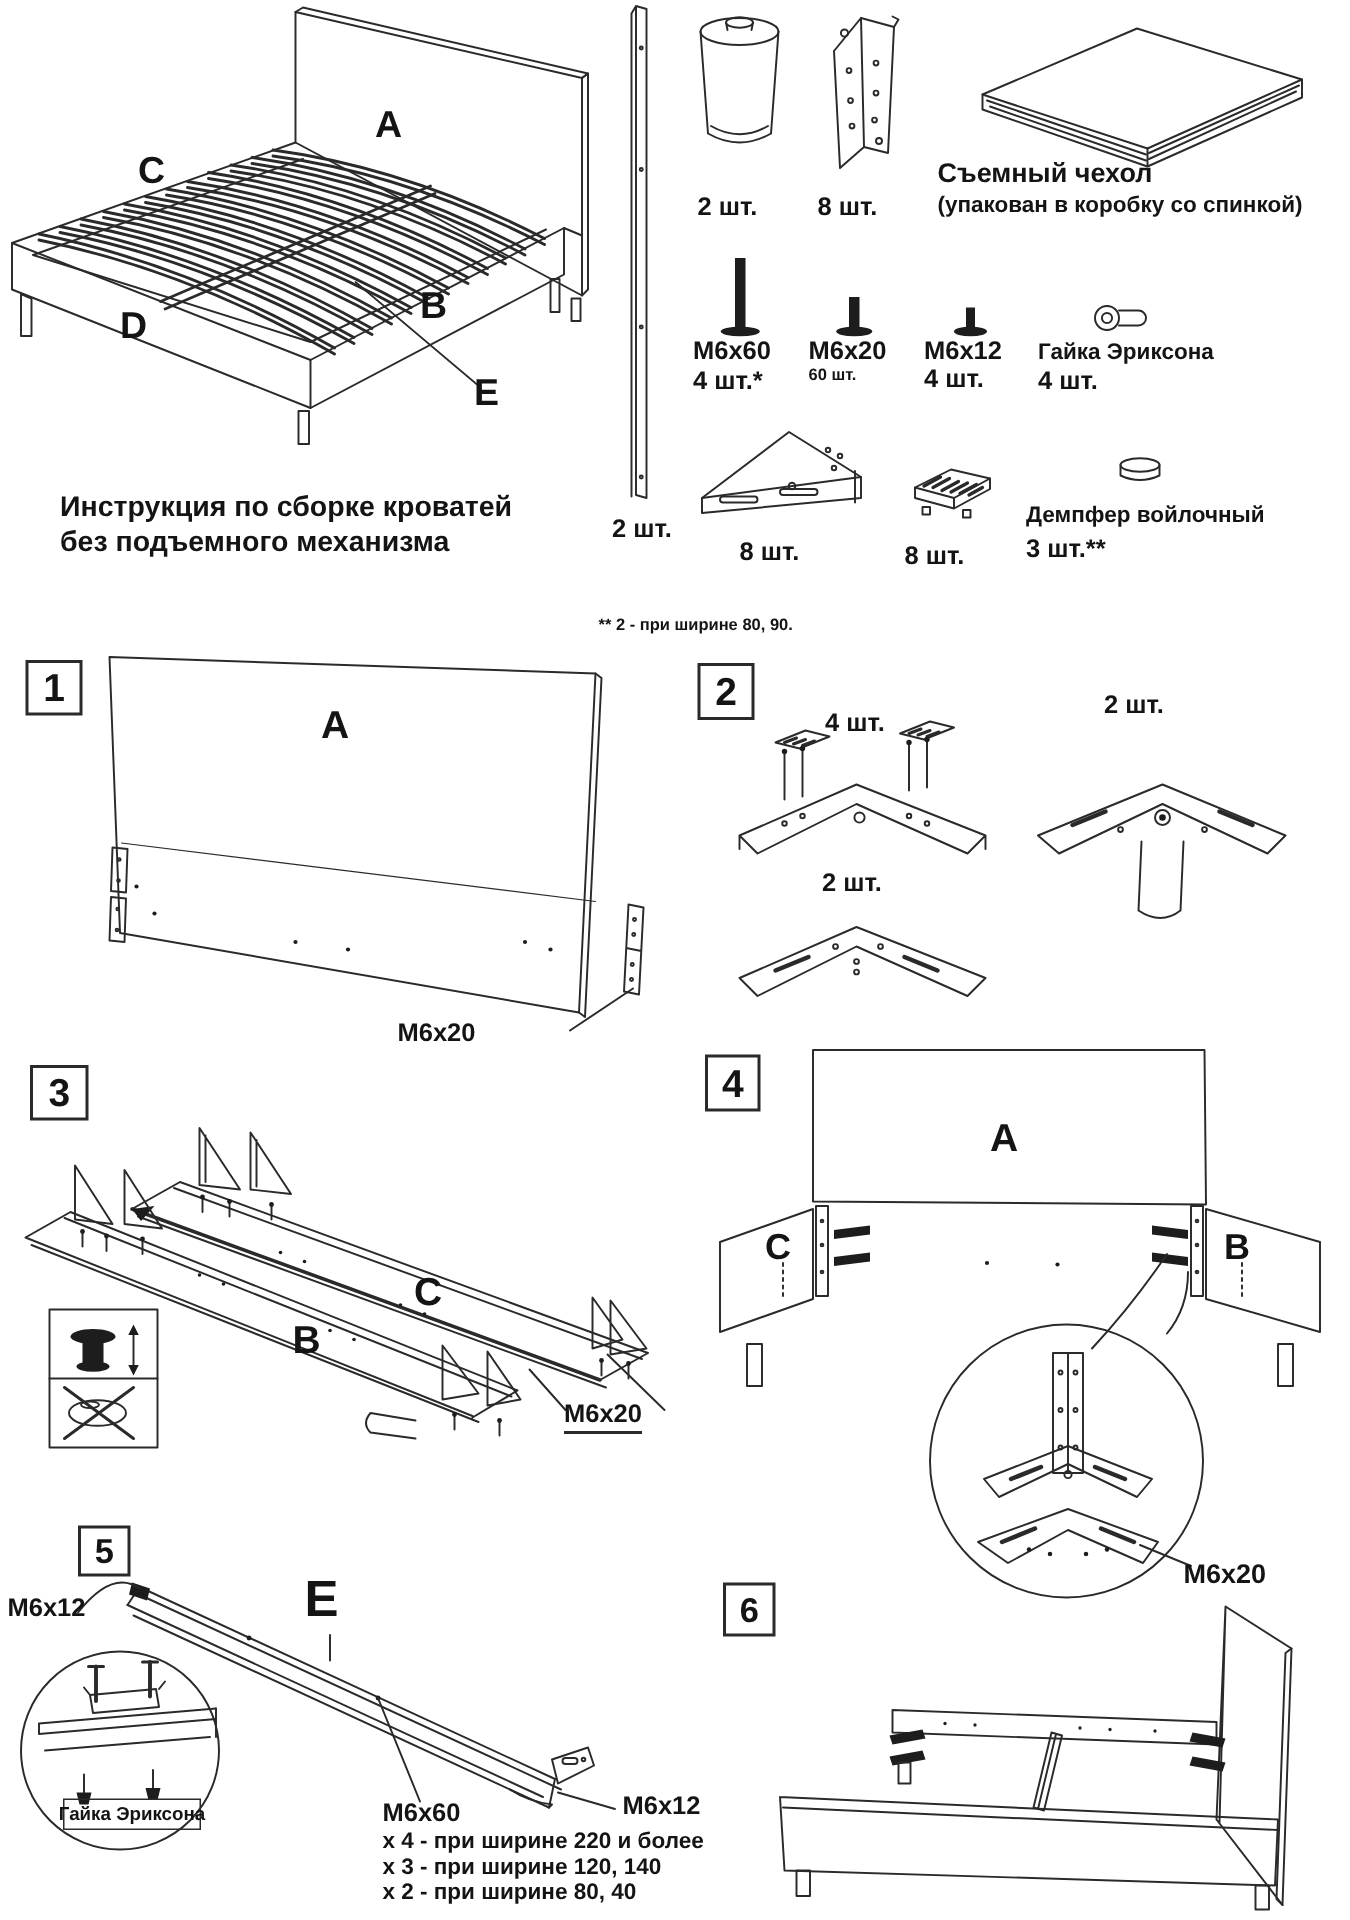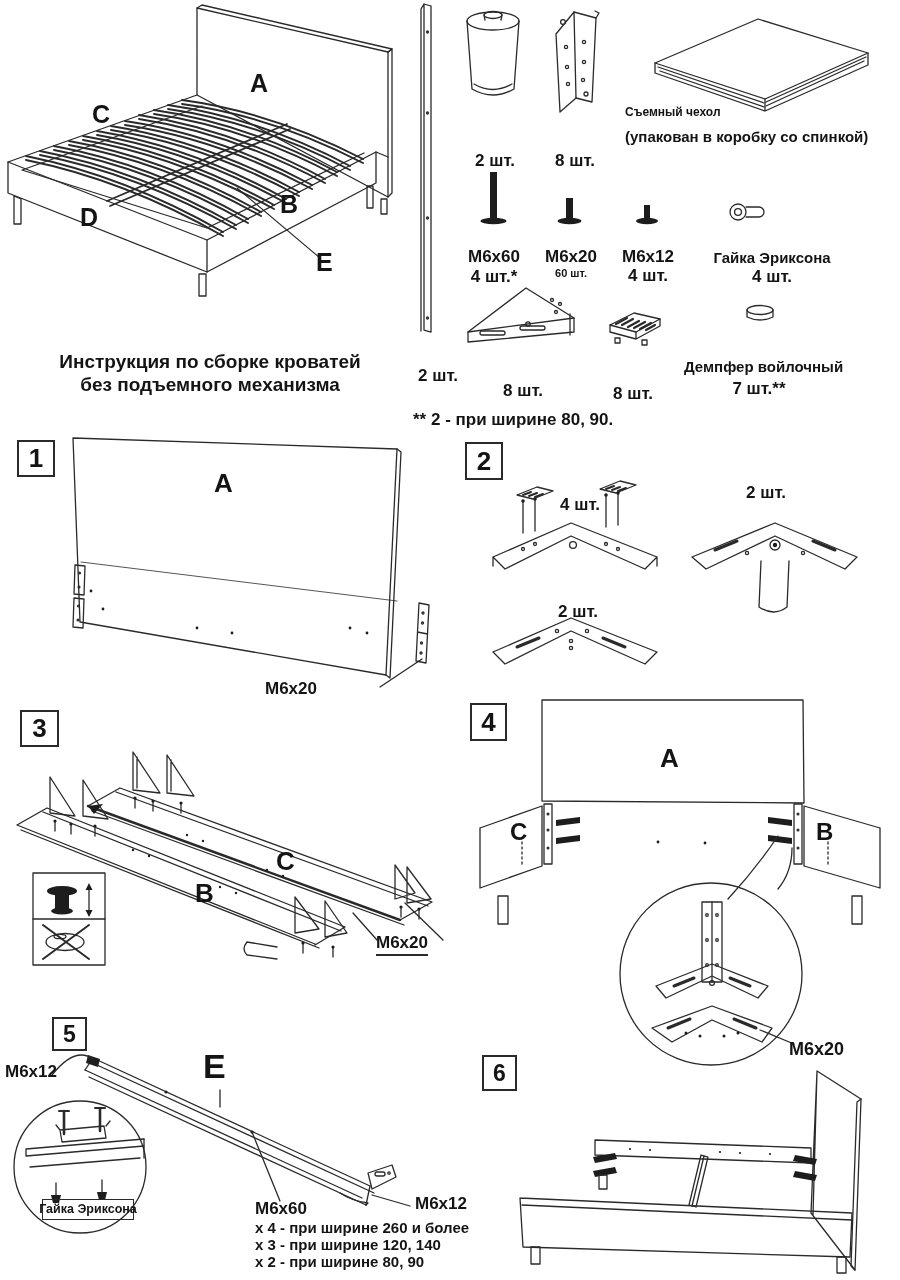--- a/index.html
+++ b/index.html
@@ -1,19 +1,19 @@
 <!DOCTYPE html>
 <html><head>
 <meta charset="utf-8">
 <style>
   html,body{margin:0;padding:0;background:#e8e8e8;}
   .page{position:relative;width:900px;height:1280px;margin:0 auto;background:#ffffff;
         font-family:"Liberation Sans",sans-serif;color:#141414;overflow:hidden;}
   .lbl{position:absolute;font-weight:bold;white-space:nowrap;color:#141414;line-height:1.1;}
-  .ctr{text-align:center;margin-top:23px;}
+  .ctr{text-align:left;}
   .stepnum{position:absolute;border:2px solid #2a2a2a;background:#fff;display:flex;
            align-items:center;justify-content:center;font-weight:bold;font-size:26px;color:#141414;}
   .art{position:absolute;overflow:visible;}
   .draw{stroke:#2a2a2a;stroke-width:1.3;fill:none;stroke-linejoin:round;stroke-linecap:round;}
   .thin{stroke-width:0.8;}
   .thick{stroke-width:2.4;}
   .ink{fill:#1d1d1d;stroke:none;}
   .boxed{border:1.5px solid #2a2a2a;display:flex;align-items:center;justify-content:center;}
   .underl{border-bottom:2px solid #2a2a2a;padding-bottom:1px;}
 </style>
@@ -112,21 +112,21 @@
   </svg>
   <div class="lbl ctr" style="left:545px;top:129px;width:60px;font-size:17px">8 шт.</div>
 
   <svg class="art" style="left:640px;top:5" width="240" height="110" viewBox="0 0 240 110">
     <g class="draw">
       <path d="M15,58 L118,14 L228,48 L125,94 Z"></path>
       <path d="M228,48 L228,60 L125,106 L125,94 M15,58 L15,68 L125,106"></path>
       <path d="M226,52 L126,97 M224,56 L126,101 M18,62 L124,98 M20,66 L124,102"></path>
     </g>
   </svg>
-  <div class="lbl" style="left:625px;top:106px;font-size:12px">Съемный чехол</div>
+  <div class="lbl" style="left:625px;top:106px;font-size:18px">Съемный чехол</div>
   <div class="lbl" style="left:625px;top:129px;font-size:15px">(упакован в коробку со спинкой)</div>
 
   <svg class="art" style="left:460px;top:165" width="330" height="62" viewBox="0 0 330 62">
     <rect class="ink" x="30" y="7" width="7" height="47"></rect>
       <ellipse class="ink" cx="33.5" cy="56" rx="13" ry="3.2"></ellipse>
     <rect class="ink" x="106" y="33" width="7" height="21"></rect>
       <ellipse class="ink" cx="109.5" cy="56" rx="12" ry="3.2"></ellipse>
     <rect class="ink" x="184" y="40" width="6" height="14"></rect>
       <ellipse class="ink" cx="187" cy="56" rx="11" ry="3.2"></ellipse>
     <g class="draw">
@@ -172,23 +172,23 @@
   </svg>
   <div class="lbl ctr" style="left:603px;top:362px;width:60px;font-size:17px">8 шт.</div>
 
   <svg class="art" style="left:740px;top:302" width="40" height="26" viewBox="0 0 40 26">
     <g class="draw">
         <ellipse cx="20" cy="8" rx="13" ry="4.5"></ellipse>
         <path d="M7,8 L7,15 M33,8 L33,15 M7,15 Q20,21 33,15"></path>
       </g>
   </svg>
   <div class="lbl ctr" style="left:684px;top:336px;width:150px;font-size:15px">Демпфер войлочный</div>
-  <div class="lbl ctr" style="left:684px;top:357px;width:150px;font-size:17px">7 шт.**</div>
-
-  <div class="lbl" style="left:413px;top:411px;font-size:17px">** 2 - при ширине 80, 90.</div>
+  <div class="lbl ctr" style="left:684px;top:357px;width:150px;font-size:17px">3 шт.**</div>
+
+  <div class="lbl" style="left:399px;top:411px;font-size:11px">** 2 - при ширине 80, 90.</div>
 
   <div class="stepnum" style="left:17px;top:440px;width:34px;height:33px">1</div>
   <svg class="art" style="left:55px;top:432px" width="412" height="272" viewBox="0 0 412 272">
     <g class="draw">
       <path d="M18,6 L342,17 L331,243 L25,190 Z"></path>
       <path d="M342,17 L346,20 L335,246 L331,243"></path>
       <path class="thin" d="M26,130 L342,169"></path>
       <path d="M20,133 L30,134 L29,163 L19,162 Z M19,166 L29,167 L28,196 L18,195 Z"></path>
       <circle cx="24.5" cy="141" r="0.9"></circle>
         <circle cx="24" cy="155" r="0.9"></circle>
@@ -395,23 +395,23 @@
       <path d="M252,117 L280,186"></path>
       <path d="M372,180 L410,191"></path>
     </g>
   </svg>
   <div class="lbl" style="left:203px;top:1048px;font-size:34px">E</div>
   <div class="lbl" style="left:5px;top:1063px;font-size:17px">M6x12</div>
   <div class="lbl boxed" style="left:42px;top:1199px;width:90px;height:19px;font-size:12.5px">Гайка Эриксона</div>
   <div class="lbl" style="left:415px;top:1195px;font-size:17px">M6x12</div>
   <div style="position:absolute;left:255px;top:1200px;font-weight:bold;font-size:15px;line-height:17px;color:#141414;font-family:'Liberation Sans',sans-serif">
     <div style="font-size:17px;margin-bottom:2px">M6x60</div>
-    <div>x 4 - при ширине 260 и более</div>
+    <div>x 4 - при ширине 220 и более</div>
     <div>x 3 - при ширине 120, 140</div>
-    <div>x 2 - при ширине 80, 90</div>
+    <div>x 2 - при ширине 80, 40</div>
   </div>
 
   <div class="stepnum" style="left:482px;top:1055px;width:31px;height:32px;font-size:23px">6</div>
   <svg class="art" style="left:465px;top:1045px" width="435" height="235" viewBox="0 0 435 235">
     <g class="draw">
       <path d="M352,26 L396,54 L390,225 L346,168 Z M352,26 L348,170"></path>
       <path d="M396,54 L392,57 L386,221 L390,225"></path>
       <path d="M130,95 L346,103 L346,118 L130,110 Z"></path>
       <circle class="ink" cx="165" cy="104" r="1.1"></circle>
         <circle class="ink" cx="185" cy="105" r="1.1"></circle>

